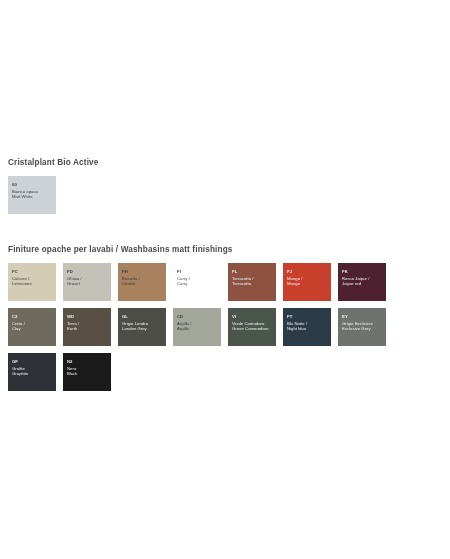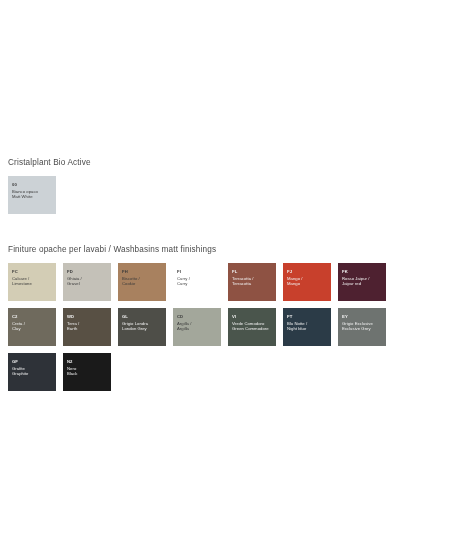--- a/index.html
+++ b/index.html
@@ -26,21 +26,21 @@
   }
   #section-bio { top: 158px; }
   #section-matt { top: 245px; }
 
   .section-title {
     font-size: 8.2px;
     color: #4a4a4a;
     letter-spacing: 0.15px;
     padding-left: 8px;
     margin: 0 0 9px 0;
-    font-weight: 400;
+    font-weight: 700;
     white-space: nowrap;
   }
 
   .swatch-grid {
     padding-left: 8px;
     display: flex;
     flex-wrap: wrap;
     gap: 7px 7px;
     width: 434px;
     box-sizing: border-box;

